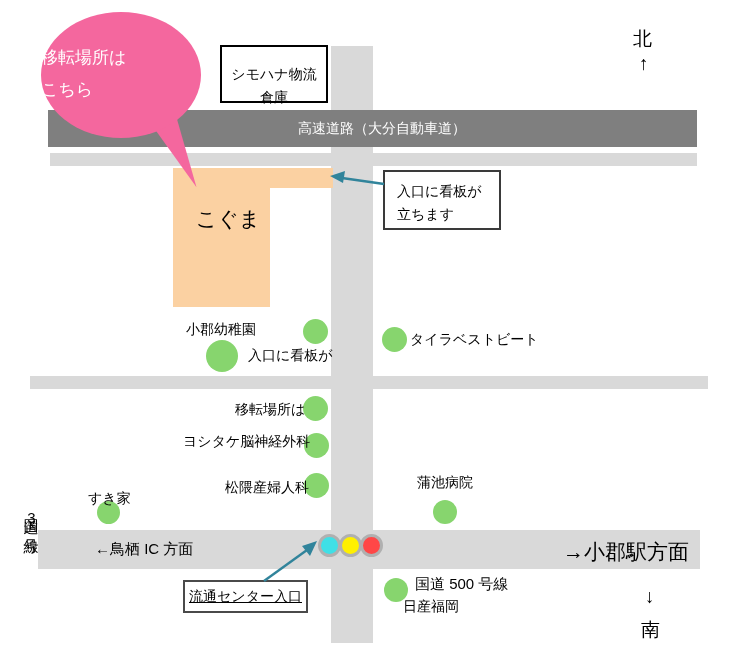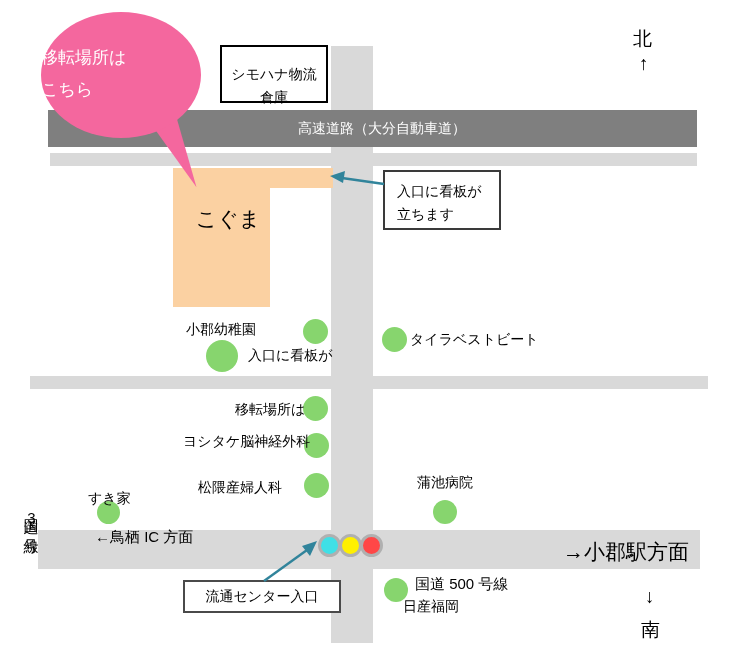--- a/index.html
+++ b/index.html
@@ -36,23 +36,23 @@
   .koguma-main  { left:173px; top:168px; width:97px;  height:139px; background:#fbd1a2; z-index:3; }
   .koguma-label { left:185px; top:205px; width:86px; text-align:center; font-size:21px; z-index:4; }
 
   .minka { left:275px; top:187px; width:54px; height:41px; background:#cde9f6; z-index:4;
            text-align:center; font-size:14px; line-height:41px; }
 
   
   .callout-entrance { left:383px; top:170px; width:118px; height:60px; background:#fff;
                       border:2px solid #3a3a3a; z-index:6; font-size:14px;
                       padding:8px 12px 0 12px; line-height:23px; }
-  .callout-ryutsu { left:183px; top:580px; width:158px; height:33px; background:#fff;
+  .callout-ryutsu { left:183px; top:580px; width:125px; height:33px; background:#fff;
                     border:2px solid #4a4a4a; z-index:6; text-align:center;
-                    font-size:14px; line-height:29px; }
+                    font-size:14px; line-height:29px;text-decoration:underline; }
 
   
   .arrow1 { left:329px; top:170px; z-index:7; }
   .arrow2 { left:258px; top:538px; z-index:7; }
 
   
   .dot { background:#87d56e; border-radius:50%; z-index:3; }
   .dot-kindergarten { left:206px; top:340px; width:32px; height:32px; }
   .dot-yamashita    { left:303px; top:319px; width:25px; height:25px; }
   .dot-taira        { left:382px; top:327px; width:25px; height:25px; }
@@ -63,29 +63,29 @@
   .dot-kamachi      { left:433px; top:500px; width:24px; height:24px; }
   .dot-nissan       { left:384px; top:578px; width:24px; height:24px; }
 
   
   .lbl { font-size:14px; z-index:4; white-space:nowrap; }
   .lbl-kindergarten { left:186px; top:321px; }
   .lbl-yamashita    { left:248px; top:347px; }
   .lbl-taira        { left:410px; top:331px; }
   .lbl-mizokami     { left:235px; top:401px; }
   .lbl-yoshitake    { left:183px; top:433px; }
-  .lbl-matsukuma    { left:198px; top:479px; }
+  .lbl-matsukuma    { left:225px; top:479px; }
   .lbl-sukiya       { left:88px;  top:480px;margin-top:10px; }
   .lbl-kamachi      { left:417px; top:474px; }
   .lbl-nissan       { left:403px; top:598px; }
 
   
   .lbl-route3  { left:21px; top:507px; writing-mode:vertical-rl; text-orientation:upright;
                  font-size:15px; letter-spacing:1px; z-index:4; }
-  .lbl-tosu    { left:95px;  top:528px; font-size:15px; z-index:4; }
+  .lbl-tosu    { left:95px;  top:540px; font-size:15px; z-index:4; }
   .lbl-r500    { left:415px; top:539px; font-size:15px; z-index:4;margin-top:36px; }
   .lbl-ogoriekimae { left:563px; top:538px; font-size:21px; z-index:4; }
 
   
   .signal { width:23px; height:23px; border-radius:50%; border:3px solid #b0b0b0; z-index:5; }
   .sig-1 { left:318px; top:534px; }
   .sig-2 { left:339px; top:534px; }
   .sig-3 { left:360px; top:534px; }
 
   

